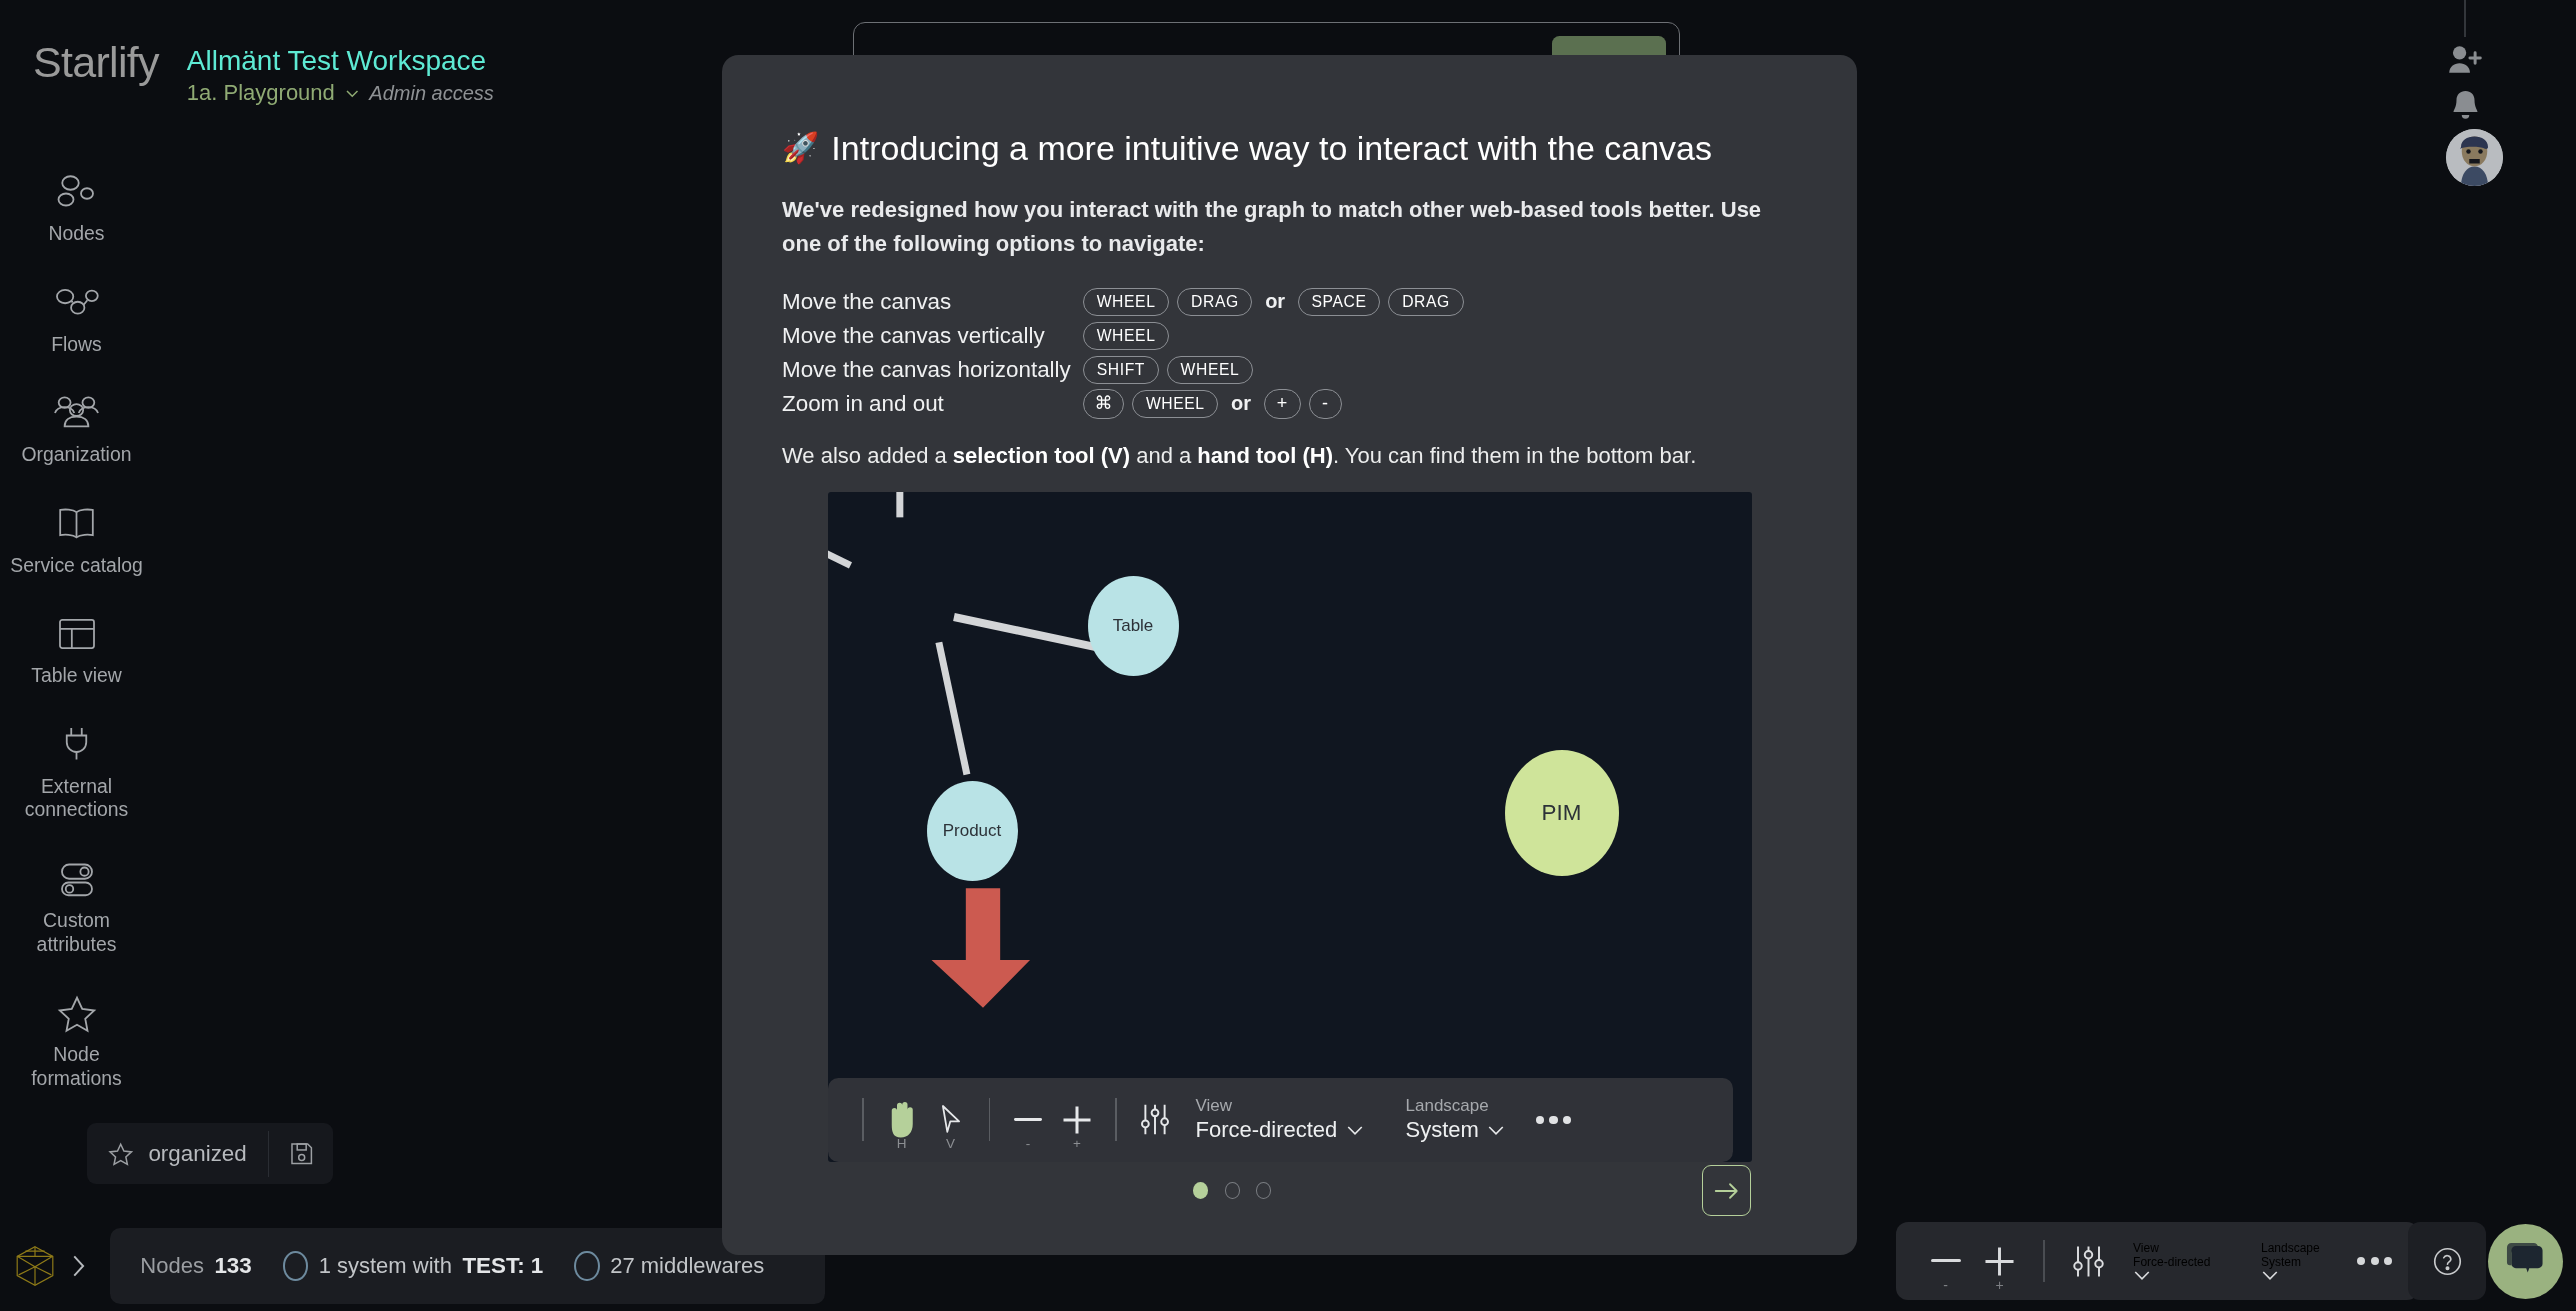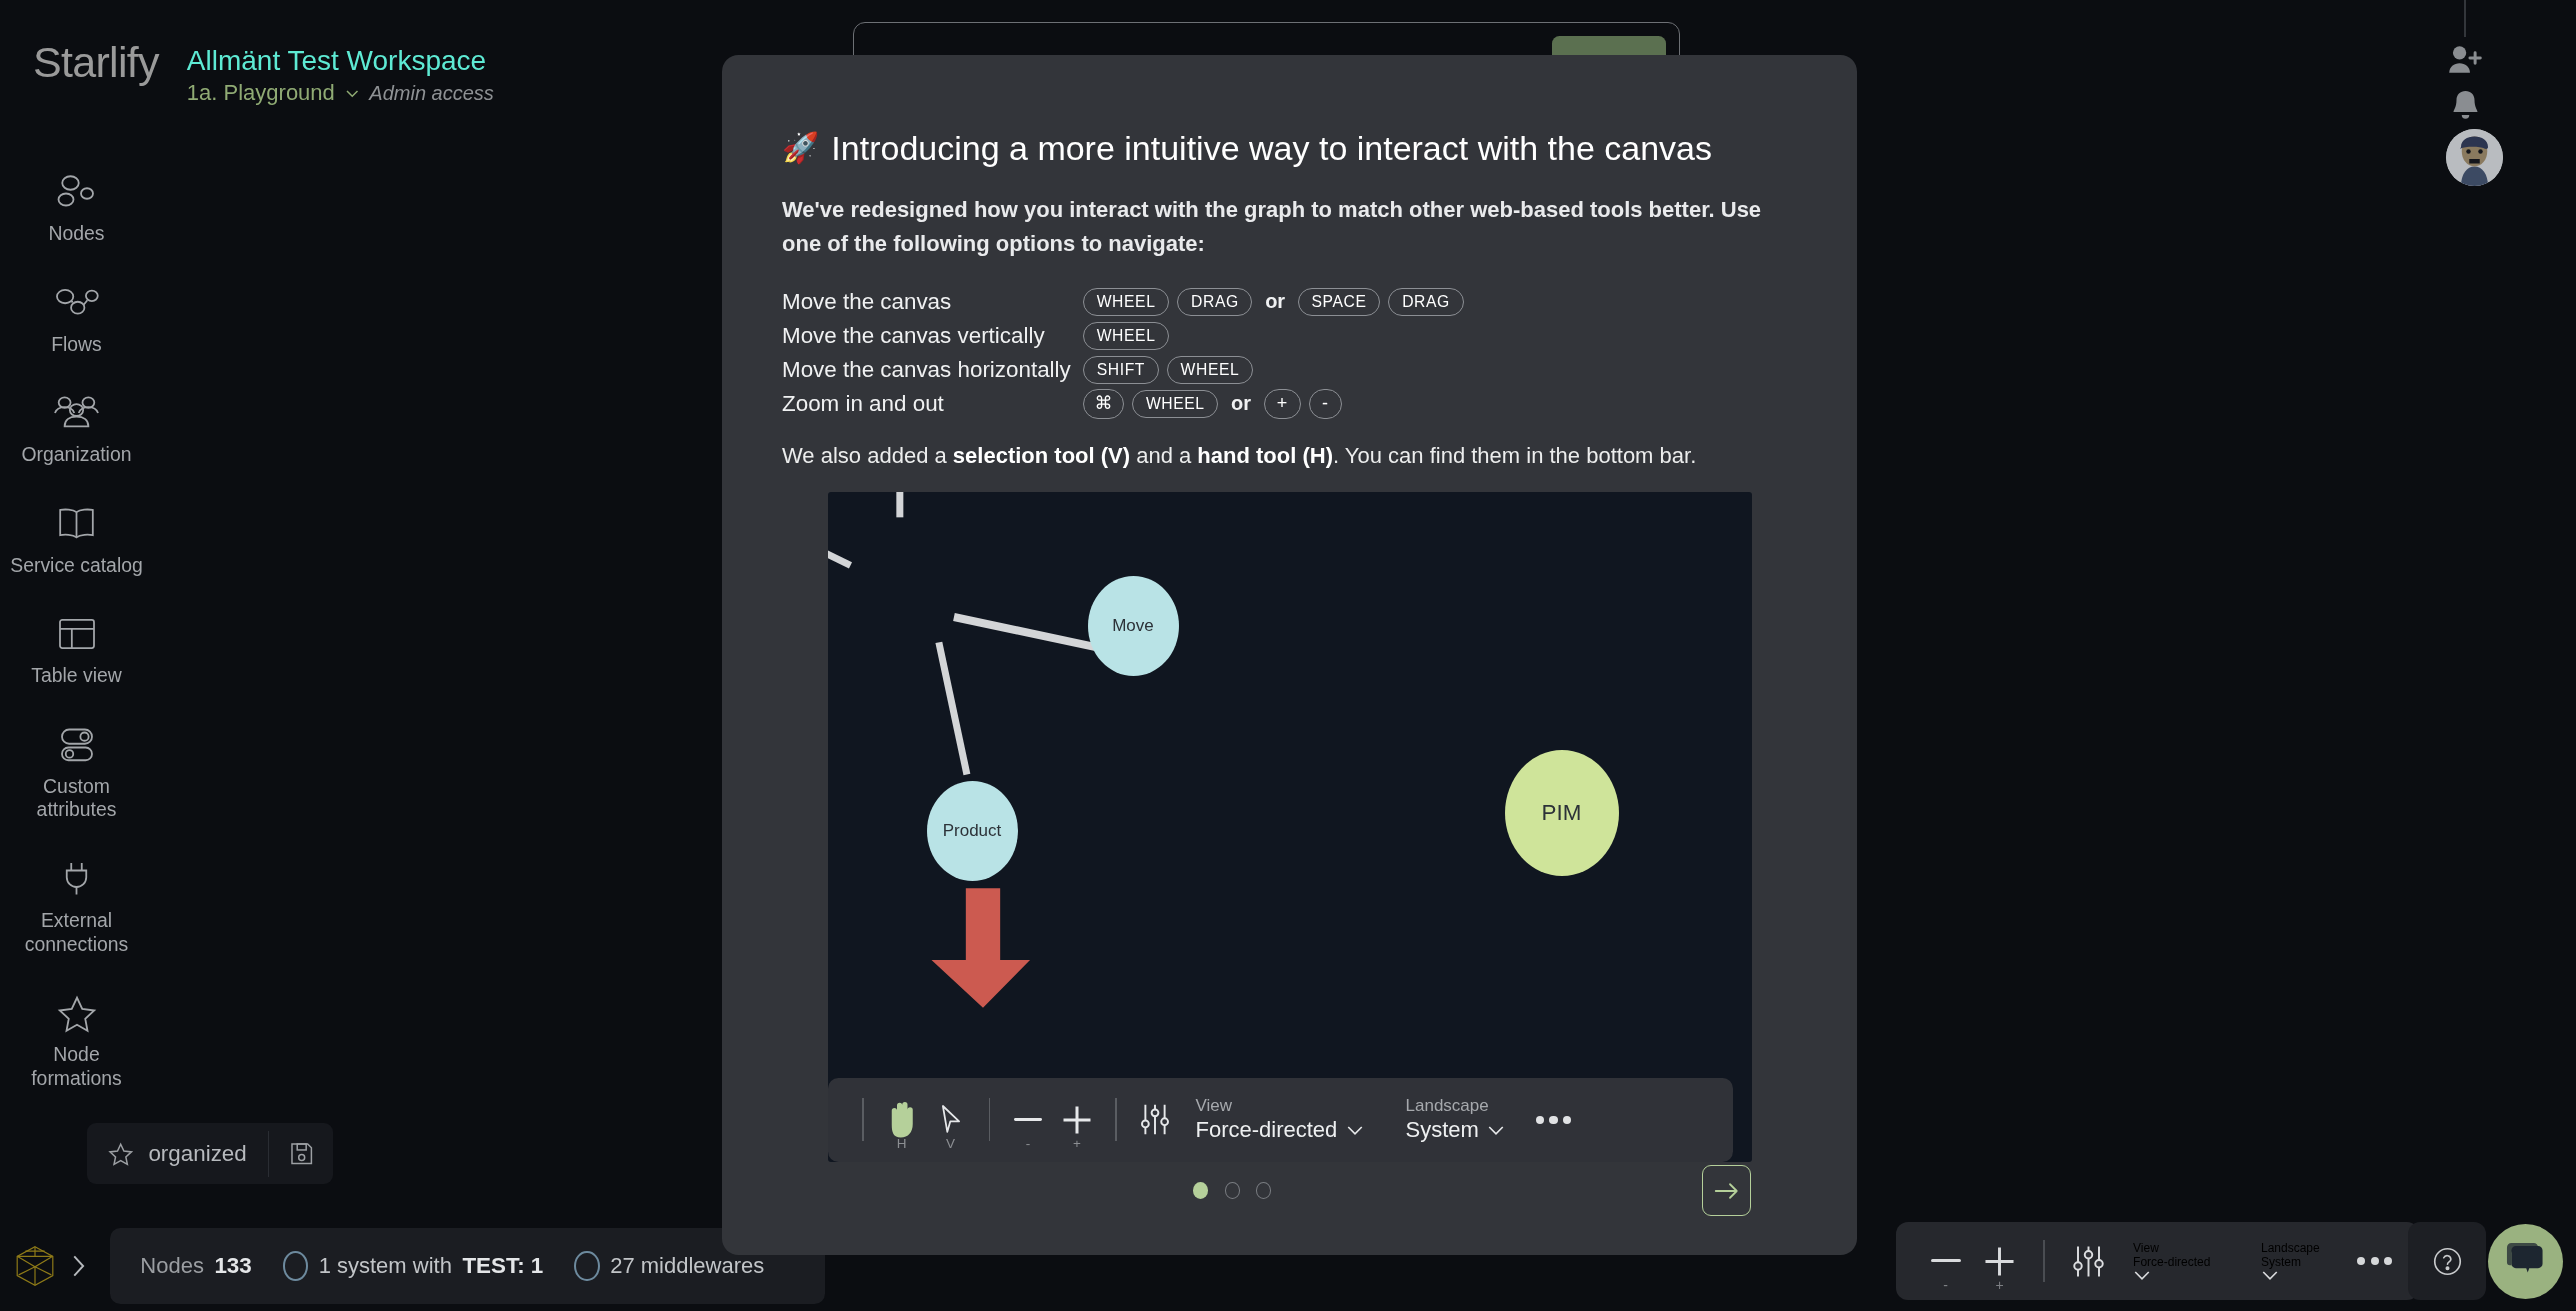--- a/index.html
+++ b/index.html
@@ -304,38 +304,38 @@
       <svg width="40" height="34" viewBox="0 0 54 46" fill="none" stroke="#a3a6aa" stroke-width="2.4">
         <rect x="4" y="4" width="46" height="38" rx="3"></rect>
           <path d="M4 16h46M20 16v26"></path>
       </svg>
     </span>
     <span class="side-label">Table view</span>
   </div>
 
   <div class="side-item">
     <span class="side-ico">
+      <svg width="39" height="39" viewBox="0 0 52 52" fill="none" stroke="#a3a6aa" stroke-width="2.4">
+        <path d="M19 4v10M33 4v10M13 14h26v9a13 13 0 0 1-26 0z"></path>
+          <path d="M26 36v10"></path>
+      </svg>
+    </span>
+    <span class="side-label">External connections</span>
+  </div>
+
+  <div class="side-item">
+    <span class="side-ico">
       <svg width="42" height="39" viewBox="0 0 56 52" fill="none" stroke="#a3a6aa" stroke-width="2.4">
         <rect x="8" y="6" width="40" height="19" rx="9.5"></rect>
           <circle cx="38" cy="15.5" r="5.5"></circle>
         <rect x="8" y="30" width="40" height="17" rx="8.5"></rect>
           <circle cx="18" cy="38.5" r="5"></circle>
       </svg>
     </span>
     <span class="side-label">Custom attributes</span>
-  </div>
-
-  <div class="side-item">
-    <span class="side-ico">
-      <svg width="39" height="39" viewBox="0 0 52 52" fill="none" stroke="#a3a6aa" stroke-width="2.4">
-        <path d="M19 4v10M33 4v10M13 14h26v9a13 13 0 0 1-26 0z"></path>
-          <path d="M26 36v10"></path>
-      </svg>
-    </span>
-    <span class="side-label">External connections</span>
   </div>
 
   <div class="side-item">
     <span class="side-ico">
       <svg width="42" height="39" viewBox="0 0 56 52" fill="none" stroke="#a3a6aa" stroke-width="2.4">
         <path d="M28 5l7 15 16 2-12 11 3 16-14-8-14 8 3-16L5 22l16-2z"></path>
       </svg>
     </span>
     <span class="side-label">Node formations</span>
   </div>
@@ -512,21 +512,21 @@
     <span>We also added a </span><b>selection tool (V)</b><span> and a </span><b>hand tool (H)</b><span>. You can find them in the bottom bar.</span>
   </div>
 
   <div class="preview">
 
     <div class="pv-edge" style="left:72px; top:-22.4px; width:45px; height:6.7px; transform:rotate(90deg);"></div>
     <div class="pv-edge" style="left:-7.5px; top:55px; width:34px; height:6.7px; transform:rotate(26deg);"></div>
     <div class="pv-edge" style="left:126px; top:121px; width:145px; height:7.5px; transform:rotate(12deg);"></div>
     <div class="pv-edge" style="left:111px; top:147px; width:135px; height:6.7px; transform:rotate(78deg);"></div>
 
-    <div class="pv-node" style="left:260px; top:84px; width:91px; height:100px; background:#b9e3e6; font-size:17px;">Move</div>
+    <div class="pv-node" style="left:260px; top:84px; width:91px; height:100px; background:#b9e3e6; font-size:17px;">Table</div>
     <div class="pv-node" style="left:99px; top:289px; width:91px; height:100px; background:#b9e3e6; font-size:17px;">Product</div>
     <div class="pv-node" style="left:677px; top:258px; width:114px; height:126px; background:#cfe49a; font-size:22.4px;">PIM</div>
 
     <div class="pv-arrow" style="left:102px; top:396px;">
       <svg width="106" height="120" viewBox="0 0 142 160">
         <path d="M48 0h46v96h40L71 160 2 96h46z" fill="#cc5a50"></path>
       </svg>
     </div>
 
     <div class="pv-toolbar">

